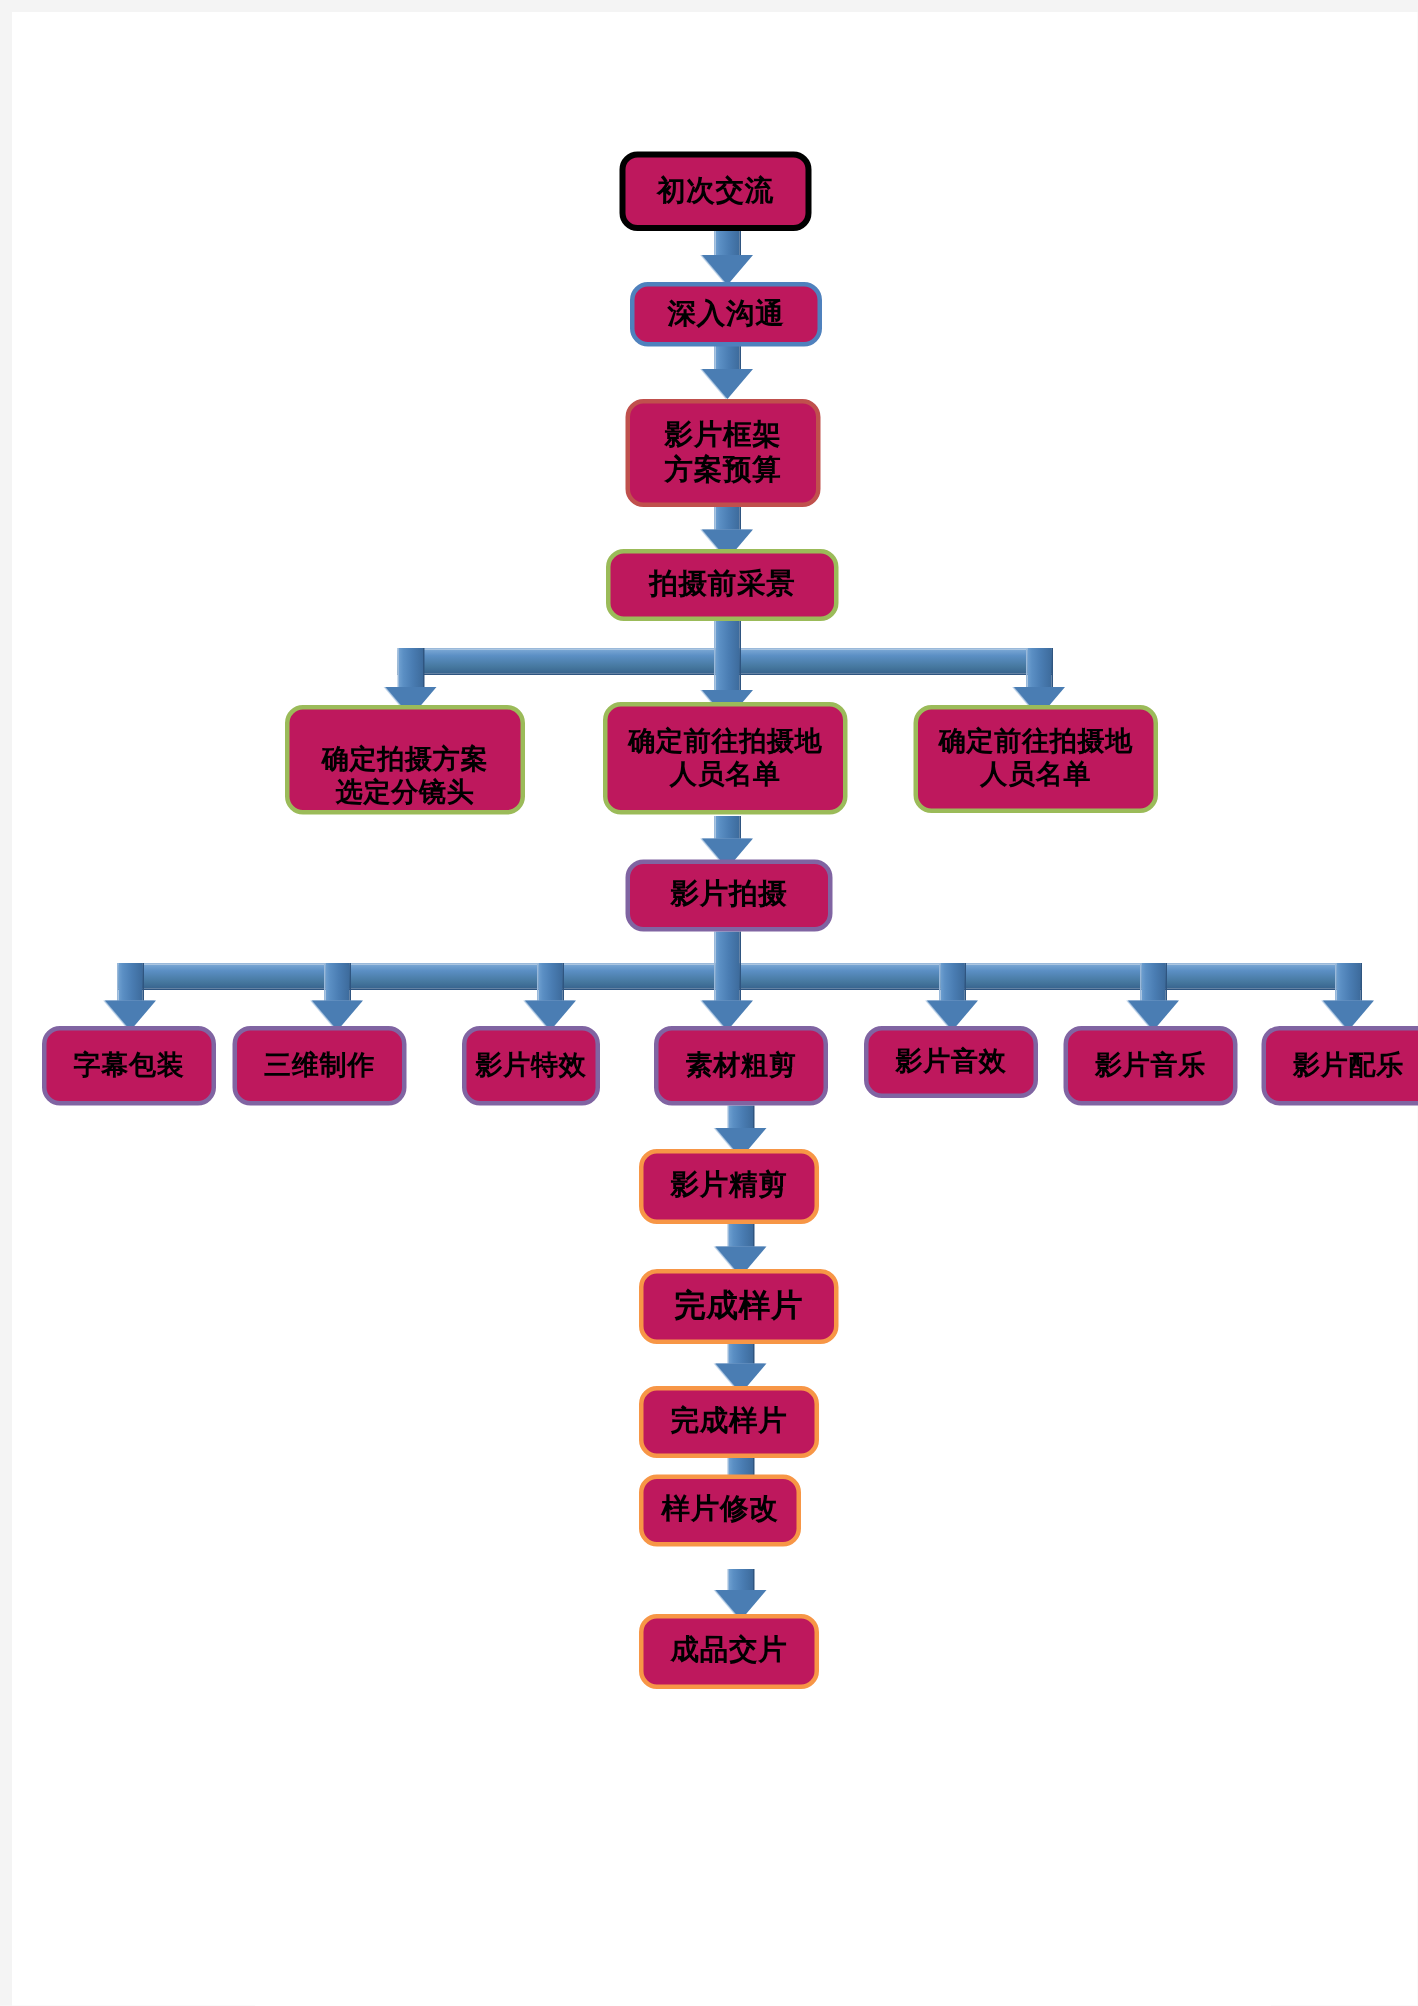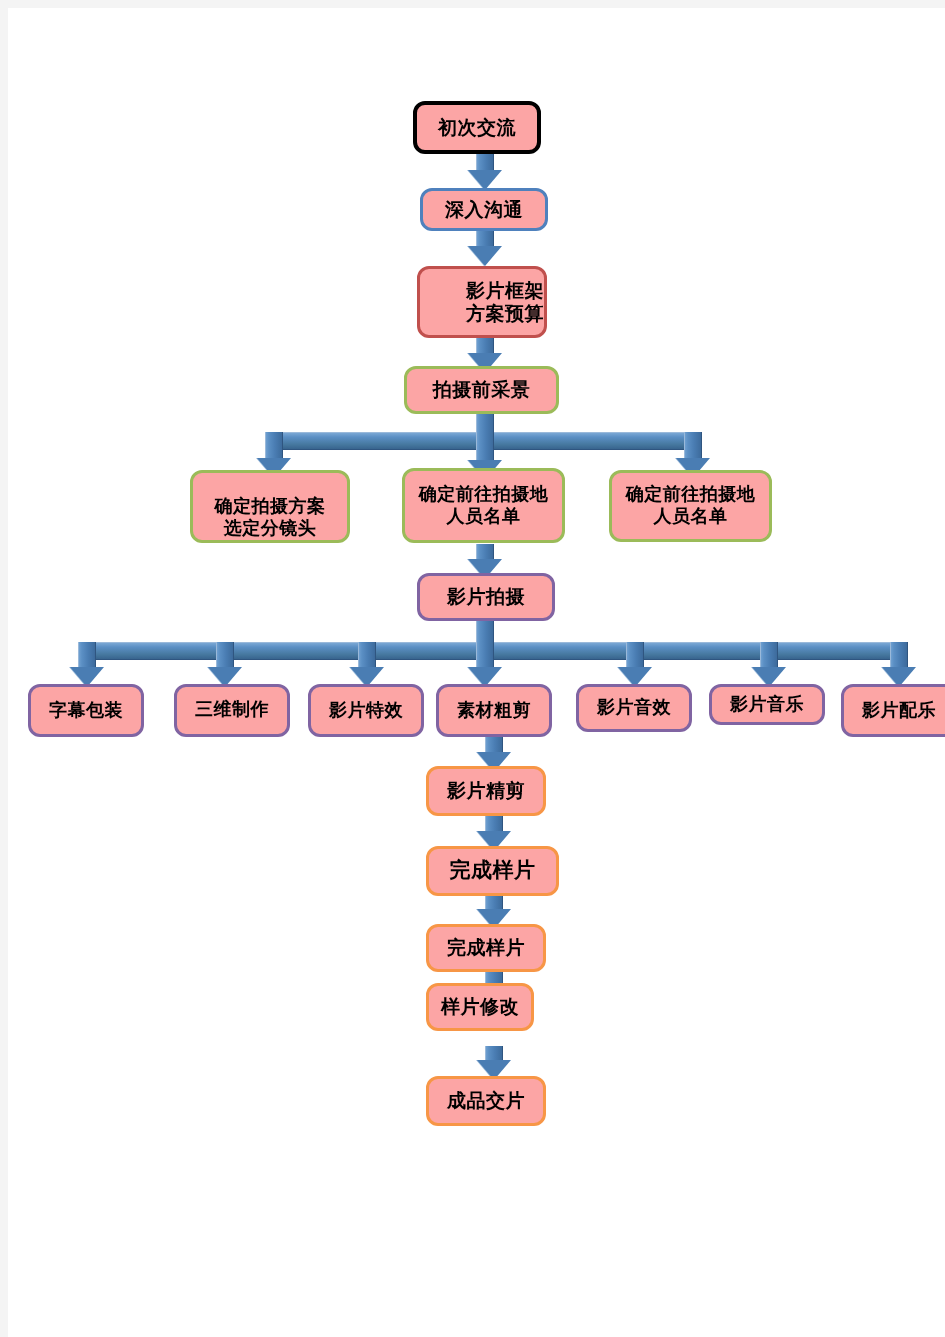--- a/index.html
+++ b/index.html
@@ -25,40 +25,40 @@
     position: absolute;
     left: 0; top: 0;
     width: 937px;
     height: 1329px;
   }
 
   
   .node {
     position: absolute;
     box-sizing: border-box;
-    background: #fca5a5;
+    background: #be185d;
     border-style: solid;
     border-width: 3px;
     border-radius: 12px;
     display: flex;
     align-items: center;
     justify-content: center;
     text-align: center;
     font-weight: bold;
     color: #000000;
     line-height: 1.22;
     letter-spacing: 0.5px;
     z-index: 5;
   }
   .node .lines { display: block; }
   .node .ln { display: block; white-space: nowrap; }
 
   .n-black  { border-color: #000000; border-width: 4px; }
   .n-blue   { border-color: #4f81bd; }
-  .n-red    { border-color: #c0504d; justify-content: flex-end; }
+  .n-red    { border-color: #c0504d; }
   .n-green  { border-color: #9bbb59; }
   .n-purple { border-color: #8064a2; }
   .n-orange { border-color: #f79646; }
 
   
   .conn { position: absolute; z-index: 2; }
 
   
   .vshaft {
     position: absolute;
@@ -235,45 +235,45 @@
           <span class="ln">影片拍摄</span>
         </span>
     </div>
 
     <div class="node n-purple" style="left:20px; top:676px; width:116px; height:53px; font-size:18px;">
       <span class="lines">
           <span class="ln">字幕包装</span>
         </span>
     </div>
 
-    <div class="node n-purple" style="left:166px; top:676px; width:116px; height:53px; font-size:18px;font-family:Liberation Mono, monospace;">
+    <div class="node n-purple" style="left:147px; top:676px; width:116px; height:53px; font-size:18px;">
       <span class="lines">
           <span class="ln">三维制作</span>
         </span>
     </div>
 
-    <div class="node n-purple" style="left:300px; top:676px; width:116px; height:53px; font-size:18px;">
+    <div class="node n-purple" style="left:300px; top:676px; width:92px; height:53px; font-size:18px;">
       <span class="lines">
           <span class="ln">影片特效</span>
         </span>
     </div>
 
     <div class="node n-purple" style="left:428px; top:676px; width:116px; height:53px; font-size:18px;">
       <span class="lines">
           <span class="ln">素材粗剪</span>
         </span>
     </div>
 
     <div class="node n-purple" style="left:568px; top:676px; width:116px; height:48px; font-size:18px;">
       <span class="lines">
           <span class="ln">影片音效</span>
         </span>
     </div>
 
-    <div class="node n-purple" style="left:701px; top:676px; width:116px; height:41px; font-size:18px;">
+    <div class="node n-purple" style="left:701px; top:676px; width:116px; height:53px; font-size:18px;">
       <span class="lines">
           <span class="ln">影片音乐</span>
         </span>
     </div>
 
     <div class="node n-purple" style="left:833px; top:676px; width:116px; height:53px; font-size:18px;">
       <span class="lines">
           <span class="ln">影片配乐</span>
         </span>
     </div>

